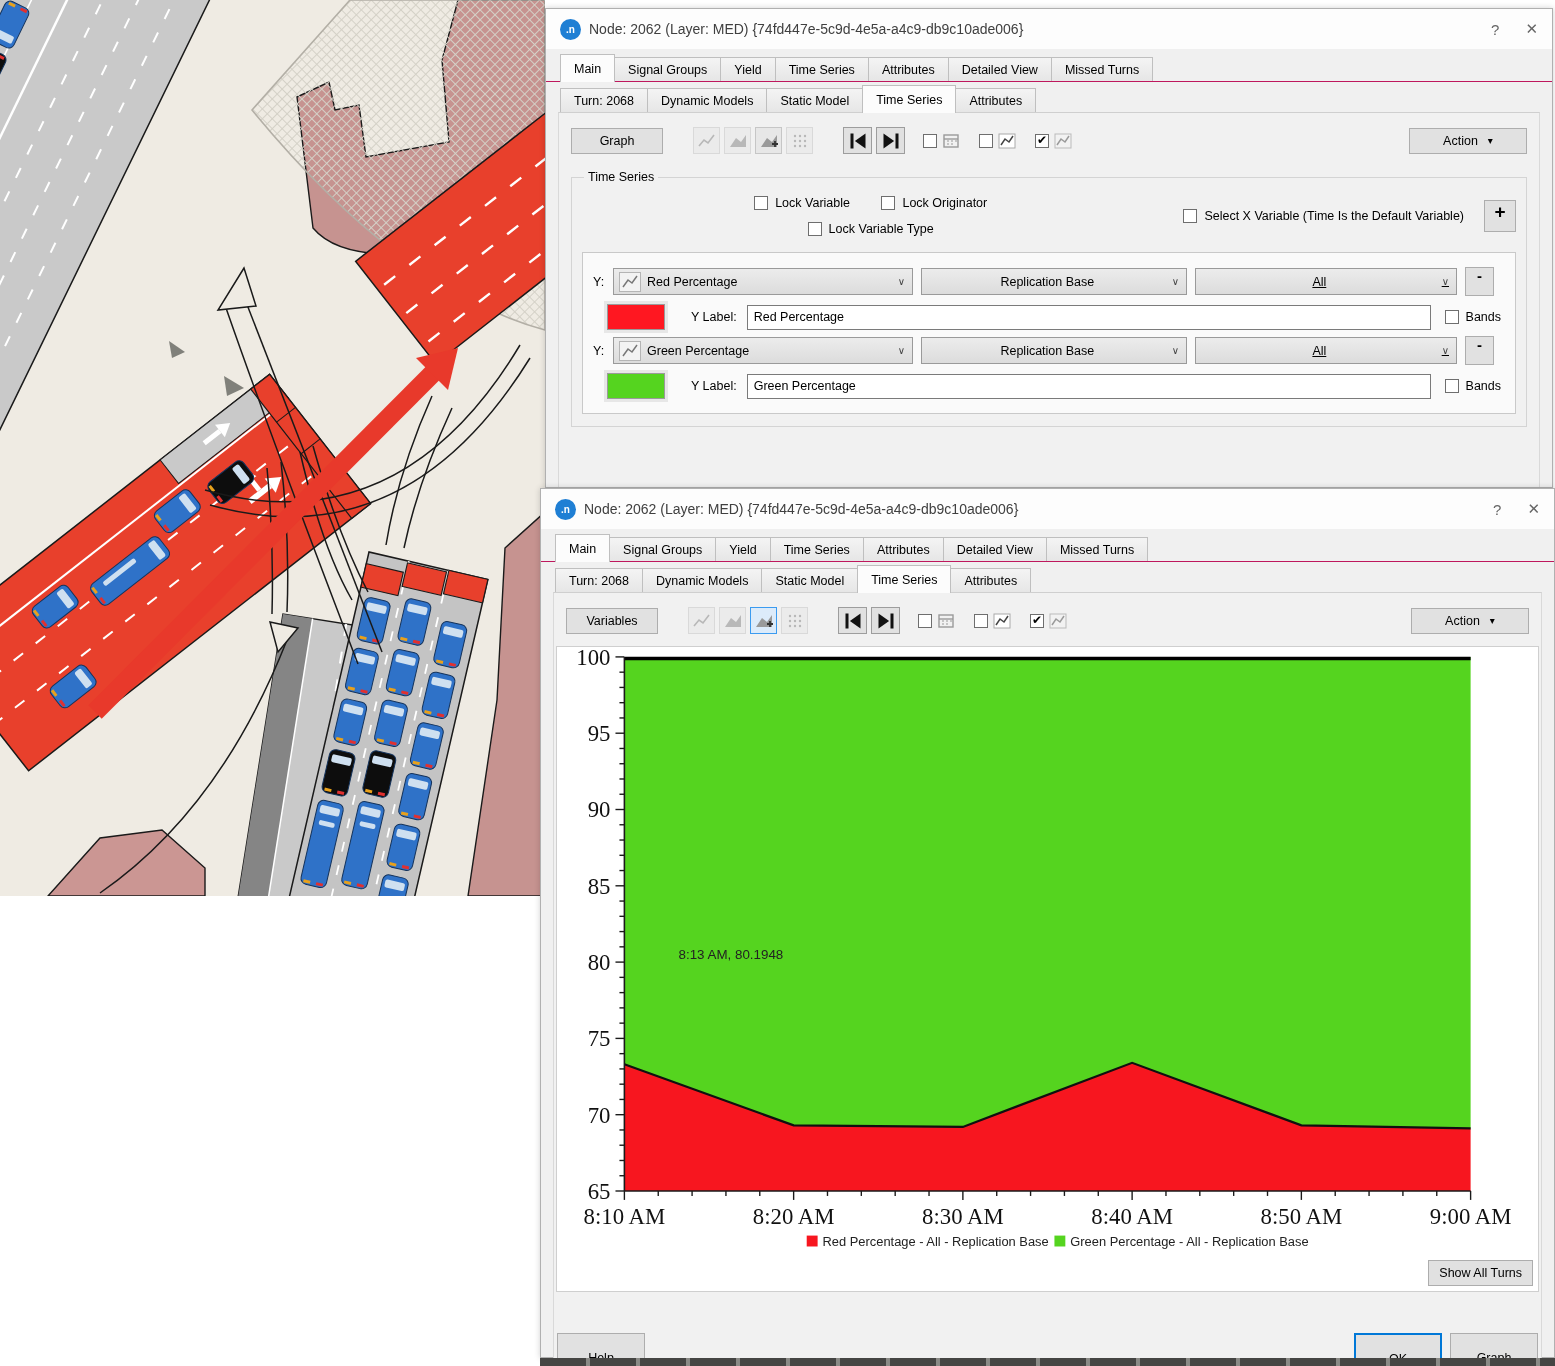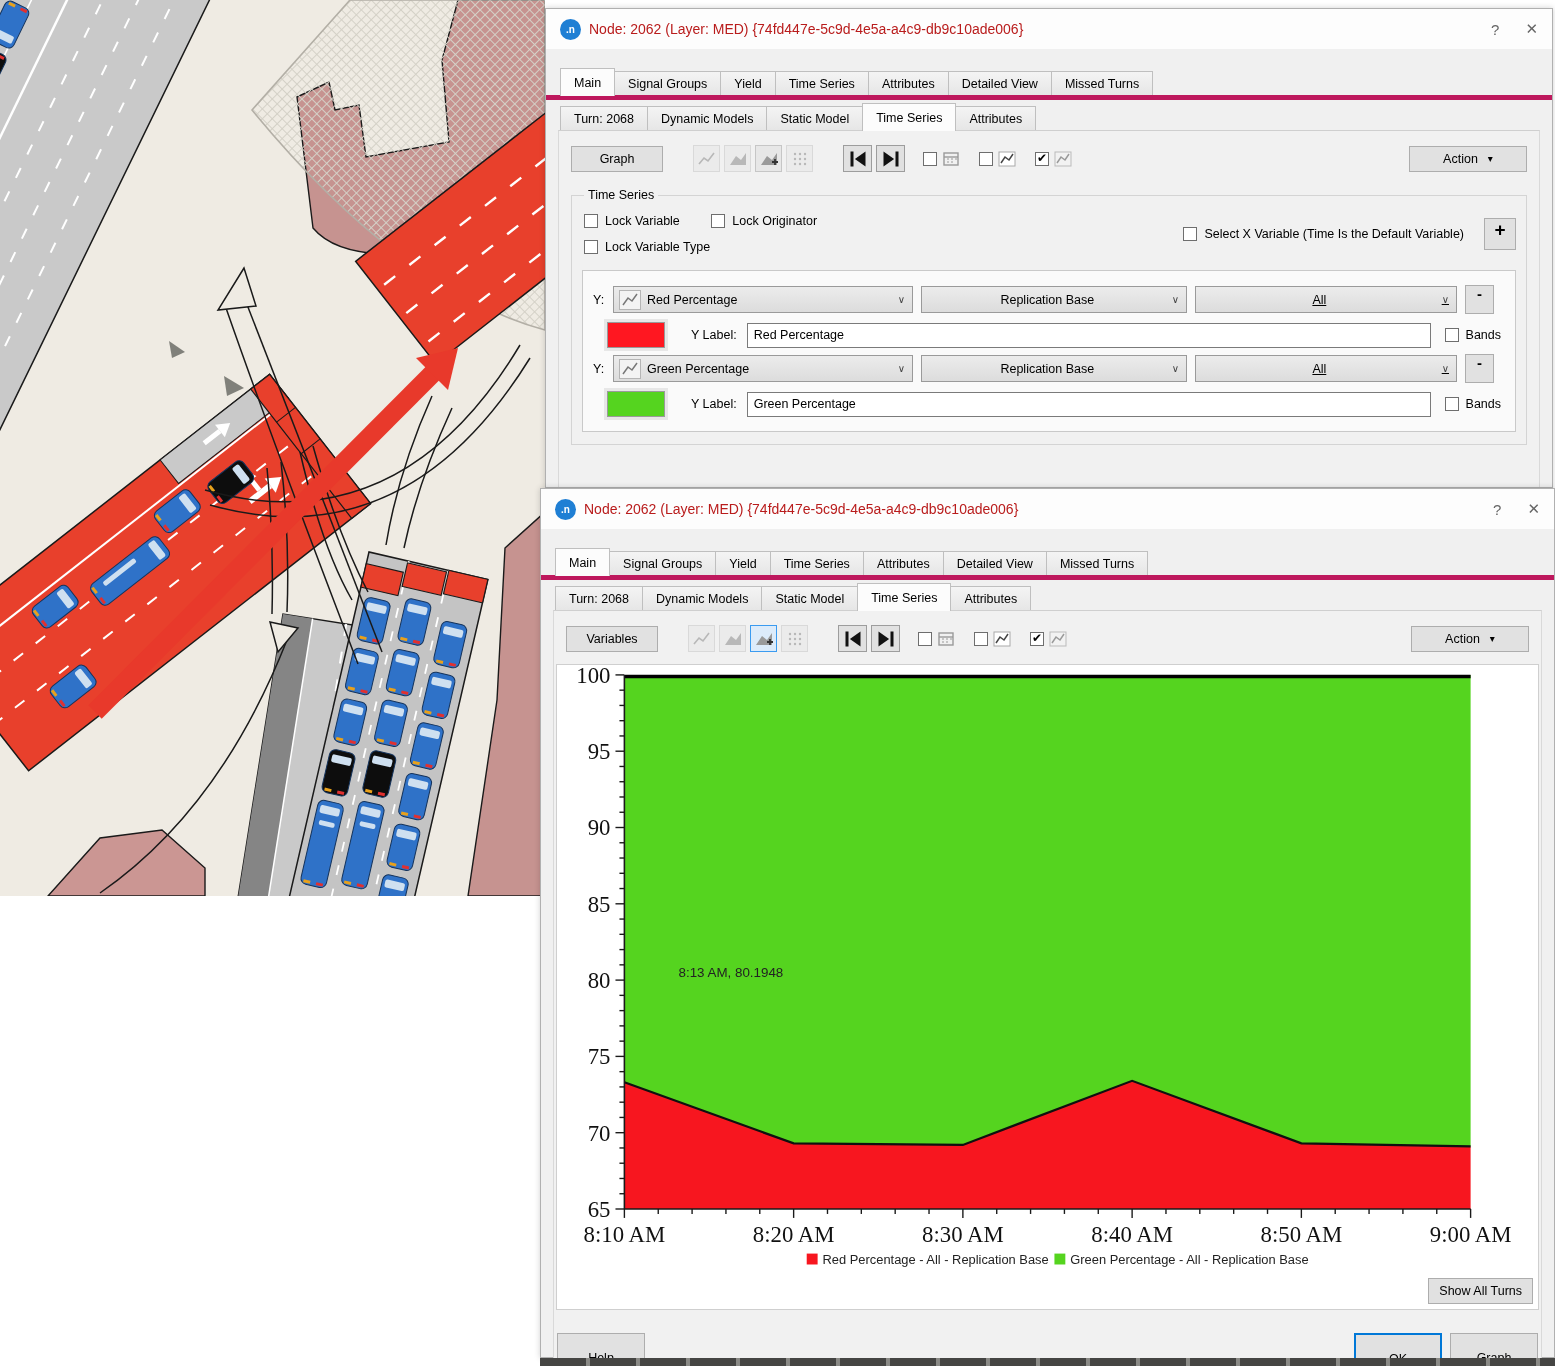--- a/index.html
+++ b/index.html
@@ -11,23 +11,23 @@
 
   
   .dialog{position:absolute;background:#f0f0f0;border:1px solid #b0b0b0;box-sizing:border-box;
           box-shadow:0 0 6px rgba(0,0,0,.18);}
   #dialog-top{left:545px;top:8px;width:1008px;height:480px;overflow:hidden;}
   #dialog-bottom{left:540px;top:488px;width:1015px;height:870px;}
   .titlebar{height:40px;background:#fdfdfd;display:flex;align-items:center;padding:0 14px;}
   .app-icon{width:21px;height:21px;border-radius:50%;background:#1f7fd4;color:#fff;
             font-size:10px;font-weight:bold;display:flex;align-items:center;justify-content:center;
             margin-right:8px;flex:0 0 auto;}
-  .title-text{flex:1;font-size:14px;color:#b91c1c;white-space:nowrap;overflow:hidden;}
+  .title-text{flex:1;font-size:14px;color:#404040;white-space:nowrap;overflow:hidden;}
   .tb-btn{color:#666;font-size:15px;margin-left:26px;cursor:default;}
-  .tabs{display:flex;padding-left:14px;border-bottom:5px solid #be185d;margin-top:22px;}
+  .tabs{display:flex;padding-left:14px;border-bottom:1px solid #be185d;margin-top:8px;}
   .tabs.sub{margin-top:6px;border-bottom:none;}
   .tab{border:1px solid #bfbfbf;border-bottom:none;background:linear-gradient(#f4f4f4,#e6e6e6);
        padding:5px 13px 4px;font-size:12.5px;white-space:nowrap;position:relative;}
   .tab + .tab{margin-left:-1px;}
   .tab.sel{background:#fcfcfc;padding-top:7px;margin-top:-3px;margin-bottom:-1px;z-index:2;}
   .page{margin:0 12px;border:1px solid #d9d9d9;border-top:1px solid #cfcfcf;background:#f1f1f1;
         padding-top:10px;position:relative;}
   #dialog-top .page{height:400px;}
   #dialog-bottom .page{height:829px;box-sizing:border-box;}
 
@@ -49,21 +49,21 @@
   .cb.checked::after{content:"✔";margin-top:-1px;}
   .tool-pair{display:flex;align-items:center;margin-left:18px;}
   .tool-pair .mini{margin-left:4px;}
   .action-btn{margin-left:auto;min-width:88px;display:flex;align-items:center;justify-content:center;gap:10px;}
   .caret{font-size:10px;}
 
   
   fieldset.group{margin:6px 12px 12px;border:1px solid #d4d4d4;padding:6px 10px 12px;}
   fieldset.group legend{font-size:12.5px;padding:0 4px;margin-left:2px;}
   .lockrow{display:flex;align-items:flex-start;}
-  .locks{flex:1;}
+  .locks{flex:1;text-align:center;}
   .cb-label{display:inline-flex;align-items:center;gap:7px;margin:6px 26px 6px 2px;font-size:12.5px;}
   .selx{display:flex;align-items:center;gap:8px;margin-top:10px;}
   .plus-btn{width:30px;height:30px;font-size:19px;font-weight:bold;padding:0;margin-left:12px;}
   .vars-panel{border:1px solid #c9c9c9;background:#fafafa;margin-top:10px;padding:8px 10px 10px;}
   .var-row{display:flex;align-items:center;margin-top:6px;}
   .y-prefix{width:20px;font-size:12.5px;}
   .combo{height:27px;background:linear-gradient(#ececec,#dcdcdc);border:1px solid #9a9a9a;
          display:flex;align-items:center;padding:0 7px;box-sizing:border-box;font-size:12.5px;}
   .combo .ctext{flex:1;white-space:nowrap;overflow:hidden;}
   .combo .arrow{color:#444;font-size:10px;margin-left:6px;}

